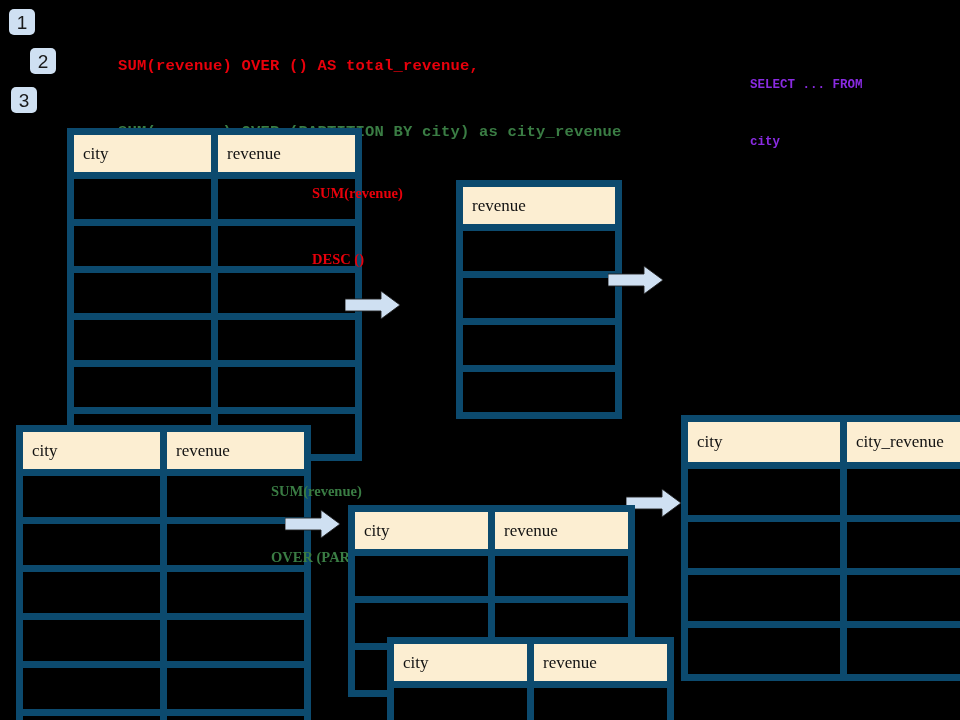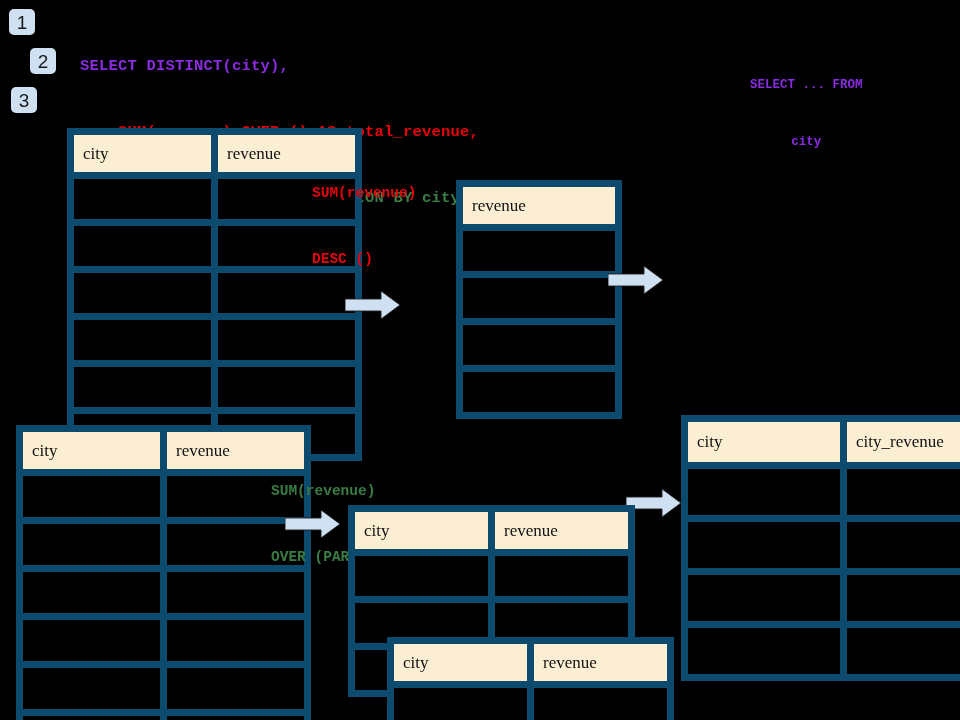--- a/index.html
+++ b/index.html
@@ -50,21 +50,21 @@
     font-size: 12.5px;
     font-weight: bold;
     color: #8a2be2;
     line-height: 19px;
     white-space: pre;
   }
 
   
   .annot {
     position: absolute;
-    font-family: Liberation Mono, monospace;
+    font-family: Liberation Serif, serif;
     font-size: 14.5px;
     font-weight: bold;
     line-height: 22px;
     white-space: pre;
   }
   .annot.red   { color: #e8000b; }
   .annot.green { color: #3a7d44; }
 
   
   .tbl {
@@ -105,28 +105,27 @@
     <span>1</span>
   </div>
   <div class="badge" style="left:30px; top:48px; width:26px; height:26px;">
     <span>2</span>
   </div>
   <div class="badge" style="left:11px; top:87px; width:26px; height:26px;">
     <span>3</span>
   </div>
 
   <div class="code" style="left:80px; top:11px;">
-    <div class="purple">SELECT DISTINCT(city),</div>
     <div class="red">    SUM(revenue) OVER () AS total_revenue,</div>
     <div class="green">    SUM(revenue) OVER (PARTITION BY city) as city_revenue</div>
     <div class="purple">  FROM rides</div>
     <div class="purple">  ORDER by city_revenue DESC;</div>
   </div>
 
-  <div class="side-note" style="left:750px; top:38px;text-align:center;">
+  <div class="side-note" style="left:750px; top:38px;">
     <div>SELECT ... FROM</div>
     <div>city</div>
   </div>
 
   <table class="tbl" style="left:67px; top:128px; width:238px;">
     <tbody>
         <tr class="hdr">
       <td style="width:119px; height:37px;">city</td>
       <td style="width:119px; height:37px;">revenue</td>
     </tr>

